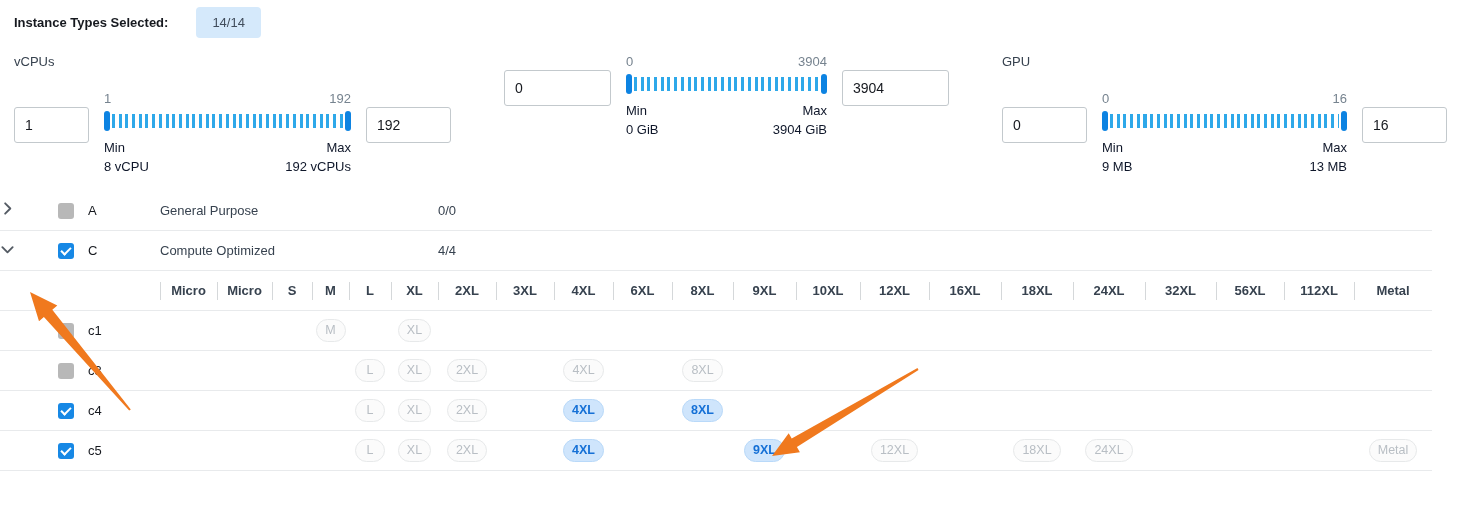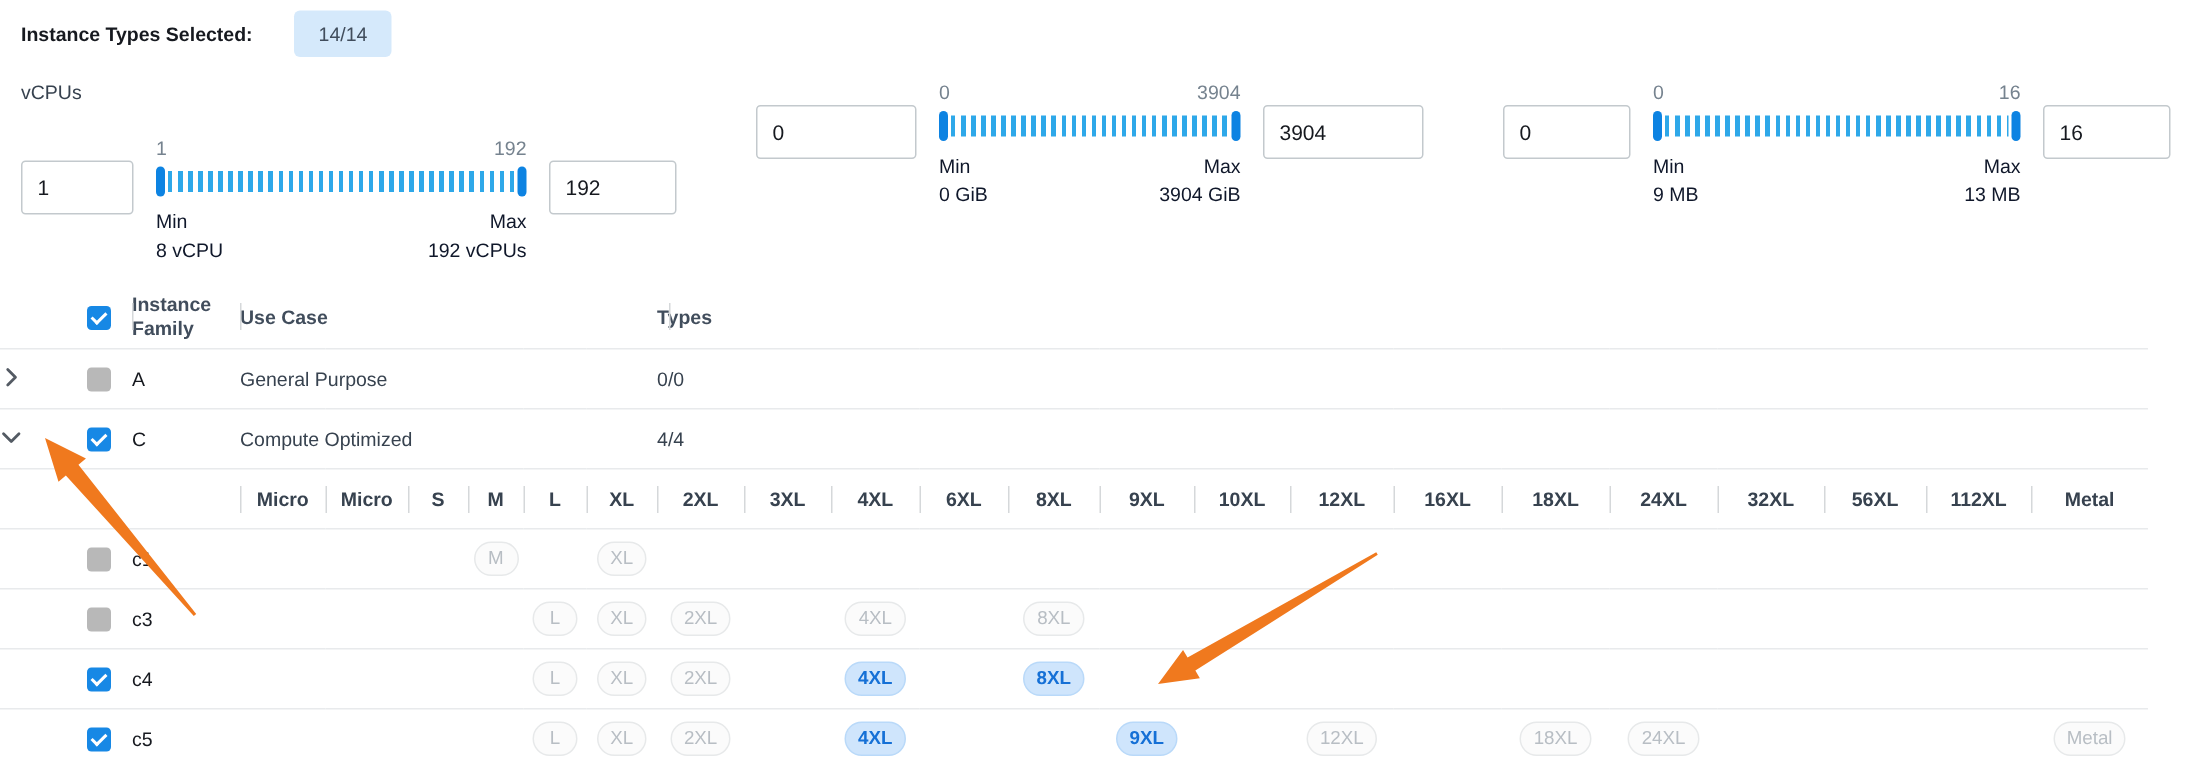--- a/index.html
+++ b/index.html
@@ -159,20 +159,21 @@
             <div>Max</div>
             <div>3904 GiB</div>
           </div>
         </div>
       </div>
       <input class="filter-input max-input" value="3904" style="">
     </div>
   </section>
 
   <section class="filter f3">
+    <h3 class="filter-title">GPU</h3>
     <div class="filter-body">
       <input class="filter-input min-input" value="0" style="">
       <div class="slider-wrap">
         <div class="slider-toplabels">
           <span>0</span>
           <span>16</span>
         </div>
         <div class="slider-track">
           <span class="ticks"></span>
           <span class="handle left"></span>
@@ -216,27 +217,20 @@
       <col style="width:69px">
       <col style="width:72px">
       <col style="width:72px">
     <col style="width:72px">
       <col style="width:71px">
       <col style="width:68px">
       <col style="width:70px">
     <col style="width:78px">
   </colgroup>
   <tbody id="tbody">
-      <tr class="header-row">
-        <td class="chev-cell"></td>
-        <td class="cb-cell"><span class="checkbox checked"></span></td>
-        <th class="col-header vsep family-h">Instance Family</th>
-        <th class="col-header vsep usecase-h" colspan="6">Use Case</th>
-        <th class="col-header vsep types-h" colspan="15">Types</th>
-      </tr>
       <tr class="family-row">
         <td class="chev-cell"><span class="chev">
             <svg width="15" height="15" viewBox="0 0 16 16" fill="none" stroke="#545b64" stroke-width="2" stroke-linecap="round" stroke-linejoin="round">
               <path d="M5.5 2.5 L11 8 L5.5 13.5"></path>
             </svg>
           </span></td>
         <td class="cb-cell"><span class="checkbox gray"></span></td>
         <td class="family-cell">A</td>
         <td class="usecase-cell" colspan="6">General Purpose</td>
         <td class="types-cell" colspan="15">0/0</td>

